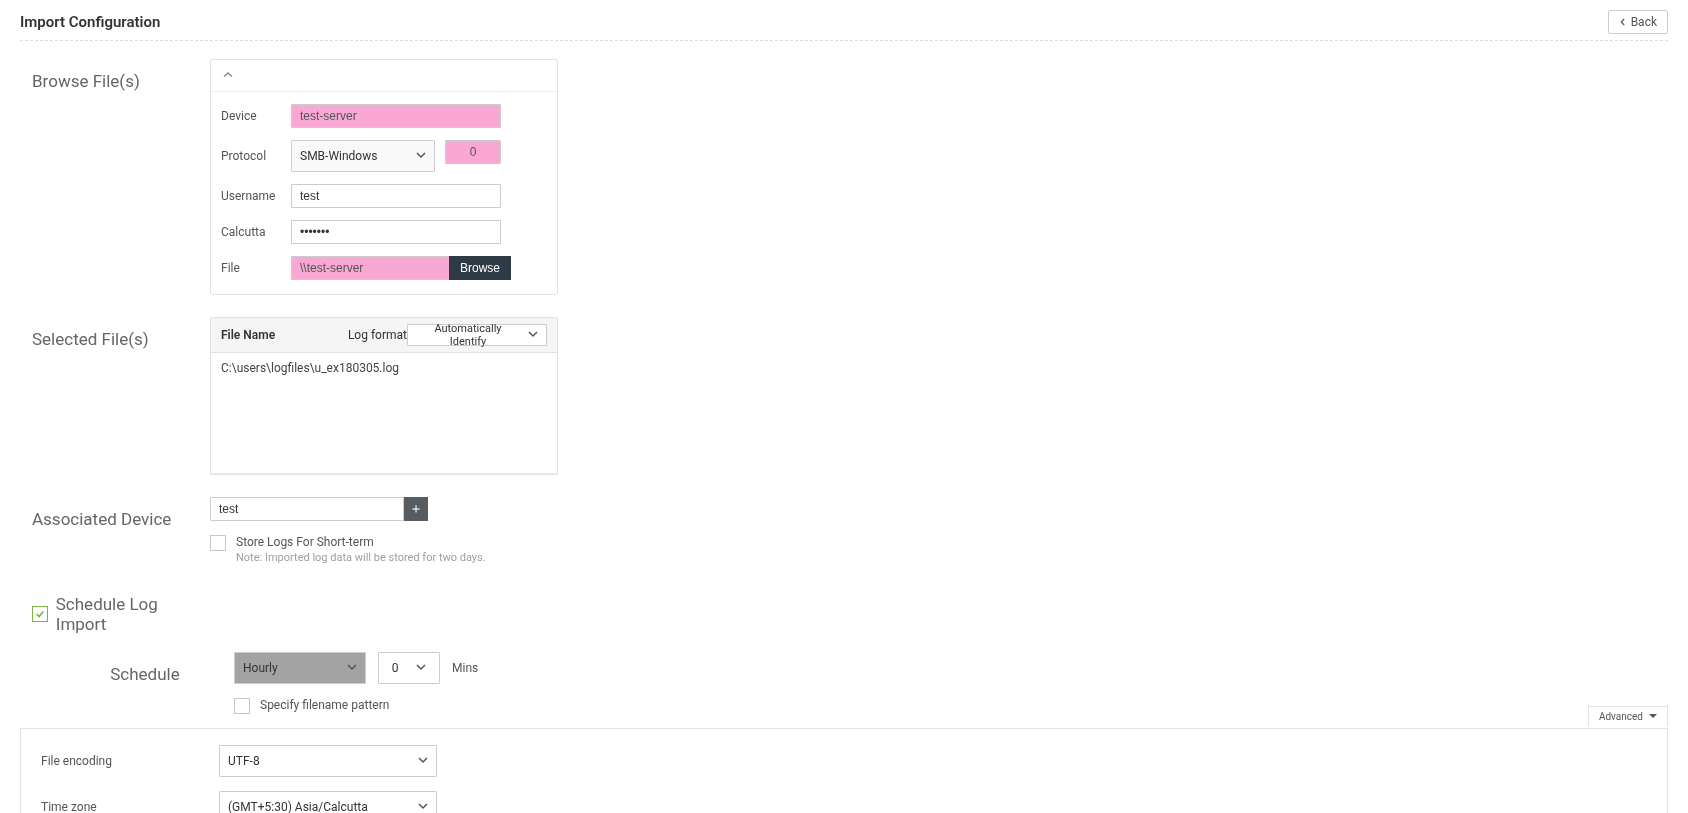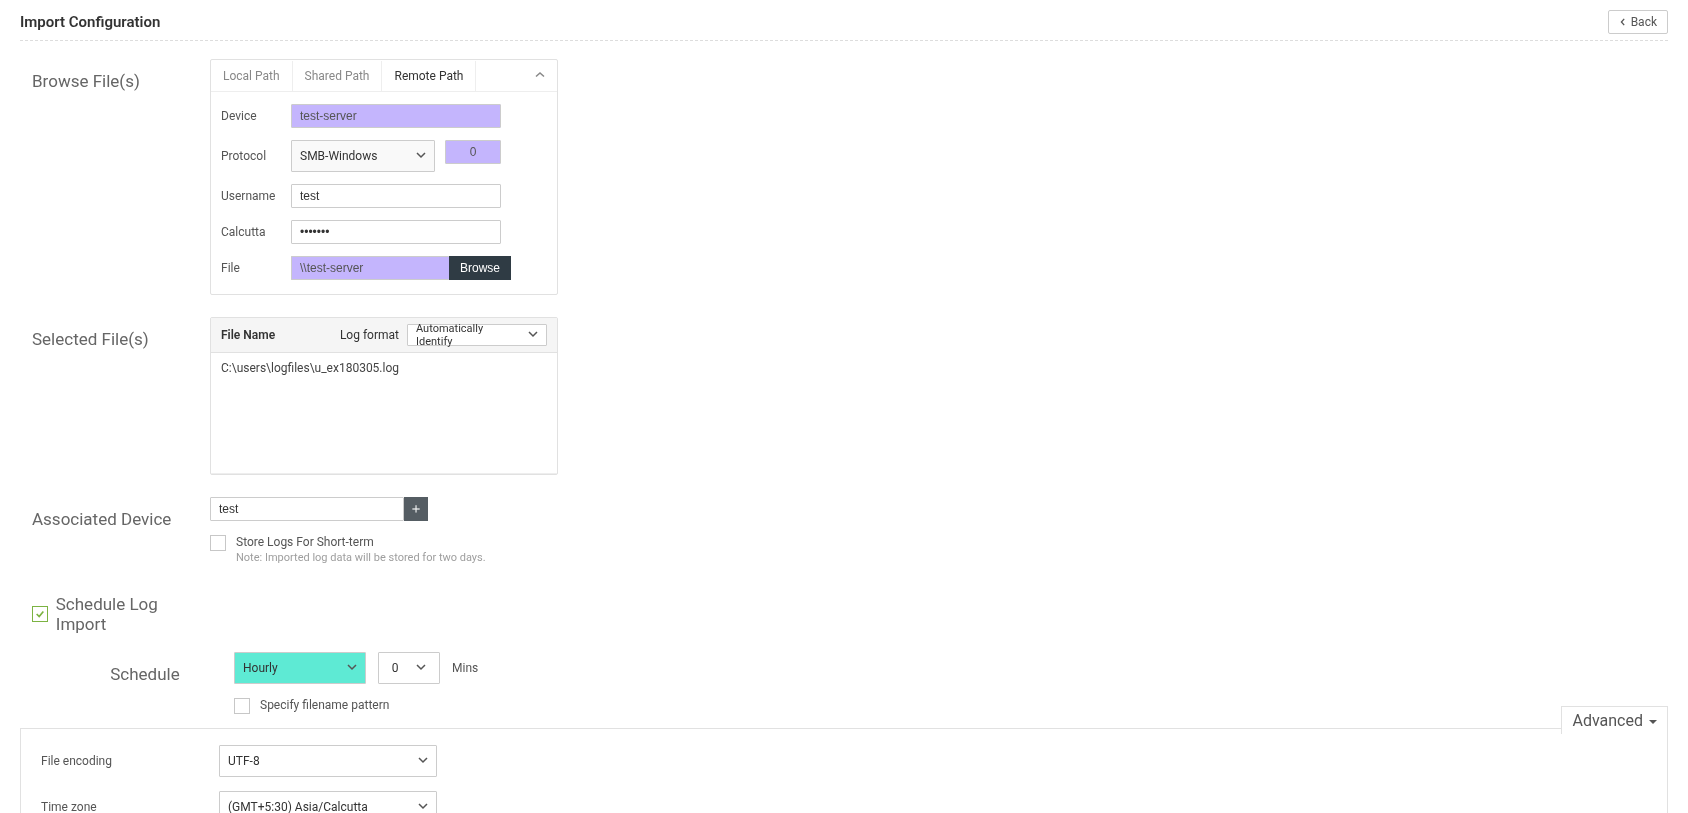--- a/index.html
+++ b/index.html
@@ -129,21 +129,21 @@
   .text-input {
     border: 1px solid #ccc;
     height: 24px;
     padding: 0 8px;
     font-size: 12px;
     color: #333;
     background: #fff;
     border-radius: 1px;
     box-sizing: border-box;
   }
-  .text-input.ro { background: #c4b5fd; color: #555; }
+  .text-input.ro { background: #f9a8d4; color: #555; }
   .wide-input { width: 210px; }
   .select-like {
     display: flex;
     align-items: center;
     justify-content: space-between;
     border: 1px solid #ccc;
     height: 32px;
     padding: 0 8px;
     font-size: 12px;
     color: #333;
@@ -180,21 +180,22 @@
     justify-content: space-between;
     padding: 6px 10px;
     background: #f5f5f5;
     border-bottom: 1px solid #e1e1e1;
     font-size: 12px;
     color: #333;
   }
   .files-header .logfmt {
     display:flex;
     align-items:center;
-    gap: 8px;
+    gap: 0;
+    text-align: center;
   }
   .logfmt .select-like {
     background:#fff;
     width: 140px;
     height: 22px;
     font-size: 11px;
   }
   .files-body {
     padding: 8px 10px 40px 10px;
     font-size: 12px;
@@ -240,38 +241,38 @@
   .inline-check {
     display:flex;
     align-items:flex-start;
     gap: 10px;
     font-size: 12px;
     color: #555;
   }
   .inline-check .text-stack { display:flex; flex-direction:column; }
 
   .sched-row { display:flex; gap:12px; align-items:center; }
-  .sched-row .select-like.freq { width: 132px; background:#5eead4; }
+  .sched-row .select-like.freq { width: 132px; background:#a3a3a3; }
   .sched-row .select-like.min { width: 62px; background:#fff; justify-content: center; gap: 10px;}
   .mins-label { font-size: 12px; color:#555; }
 
   
   .advanced-wrap {
     margin-top: 14px;
     position: relative;
   }
   .advanced-tab {
     position: absolute;
     right: 0;
     top: -22px;
     background: #fff;
     border: 1px solid #e1e1e1;
     border-bottom: none;
     padding: 4px 10px;
-    font-size: 16px;
+    font-size: 10px;
     color: #555;
     display:flex;
     align-items:center;
     gap:6px;
     cursor:pointer;
   }
   .advanced-tab svg { width:8px;height:8px;fill:#555; }
   .advanced-box {
     border: 1px solid #e1e1e1;
     padding: 16px 20px;
@@ -336,25 +337,20 @@
     </div>
   </div>
 
   <div class="content">
 
     <div class="row">
       <div class="label-col">Browse File(s)</div>
       <div class="field-col">
         <div class="browse-box">
           <div class="tabs">
-            <div class="tab-list">
-              <div class="tab">Local Path</div>
-              <div class="tab">Shared Path</div>
-              <div class="tab active">Remote Path</div>
-            </div>
             <div class="collapse-icon">
               <svg viewBox="0 0 10 10" fill="none" stroke-width="1.5">
                   <path d="M1 6.5 L5 3 L9 6.5"></path>
                 </svg>
             </div>
           </div>
           <div class="browse-body">
 
             <div class="form-line">
               <div class="form-label">Device</div>

